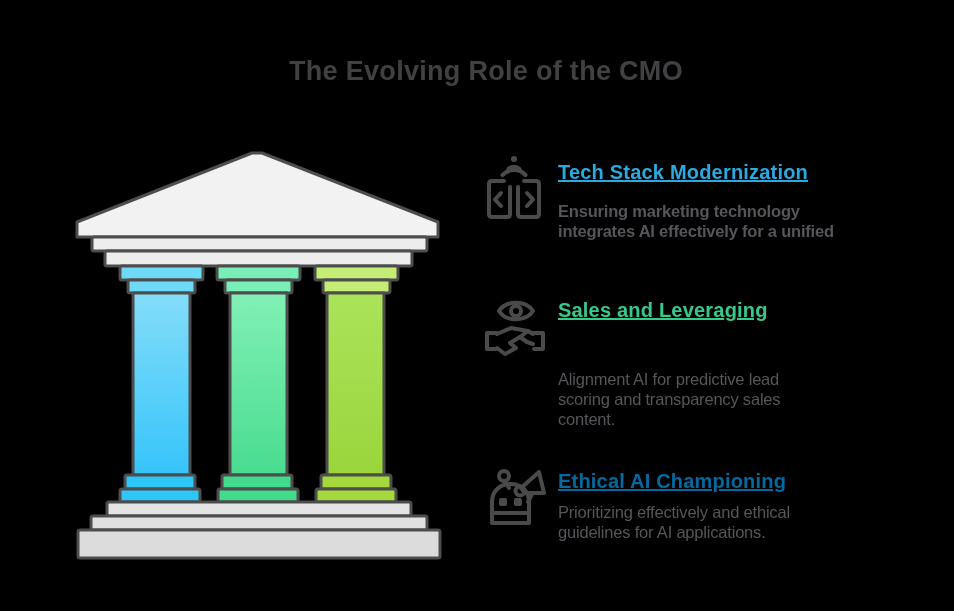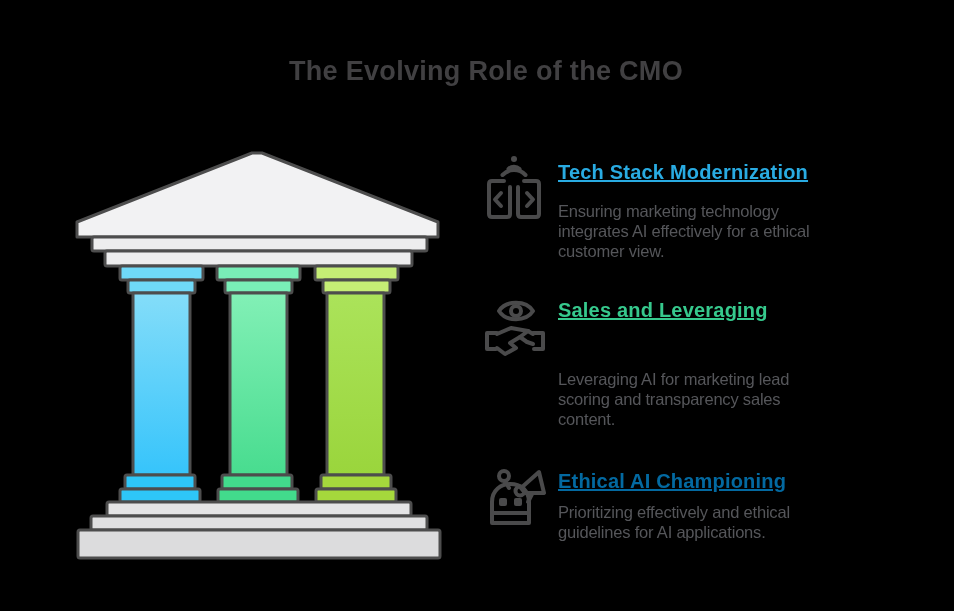--- a/index.html
+++ b/index.html
@@ -16,21 +16,21 @@
   .icon{position:absolute;left:484px;}
   .icon-1{top:154px}
   .icon-2{top:296px}
   .icon-3{top:461px}
   .txt{position:absolute;left:558px;width:320px;}
   .heading{font-size:20px;font-weight:bold;line-height:30px;letter-spacing:.2px;text-decoration:underline;}
   .heading span{display:block;}
   .body{font-size:16.5px;line-height:20px;color:#55565A;letter-spacing:-0.2px;}
   .body span{display:block;}
   .h-1{top:157px;color:#29ABE2;}
-  .b-1{top:201px;}
+  .b-1{top:201px;font-weight:bold;}
   .h-2{top:295px;color:#36C98D;}
   .b-2{top:369px;}
   .h-3{top:466px;color:#0369a1;}
   .b-3{top:502px;}
   .stroke{fill:none;stroke:#4A4A4B;stroke-width:4;stroke-linecap:round;stroke-linejoin:round;}
   .fillg{fill:#4A4A4B;stroke:none;}
 </style>
 </head>
 <body>
 
@@ -114,29 +114,28 @@
     <path class="stroke" d="M37,27 L55,11 L60,32 L41,32 Z"></path>
     <circle class="stroke" cx="36" cy="30" r="4.5"></circle>
     <path class="stroke" d="M48,33 L44,41"></path>
   </svg>
 
   <div class="txt heading h-1">
     <span>Tech Stack Modernization</span>
   </div>
   <div class="txt body b-1">
     <span>Ensuring marketing technology</span>
-    <span>integrates AI effectively for a ethical</span>
-    <span>customer view.</span>
+    <span>integrates AI effectively for a unified</span>
   </div>
 
   <div class="txt heading h-2">
     <span>Sales and Leveraging</span>
   </div>
   <div class="txt body b-2">
-    <span>Leveraging AI for marketing lead</span>
+    <span>Alignment AI for predictive lead</span>
     <span>scoring and transparency sales</span>
     <span>content.</span>
   </div>
 
   <div class="txt heading h-3">
     <span>Ethical AI Championing</span>
   </div>
   <div class="txt body b-3">
     <span>Prioritizing effectively and ethical</span>
     <span>guidelines for AI applications.</span>

